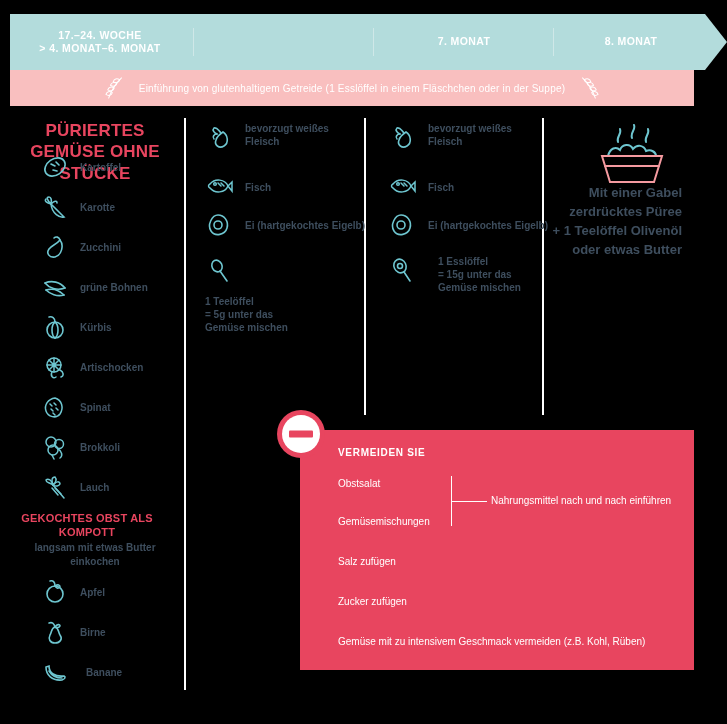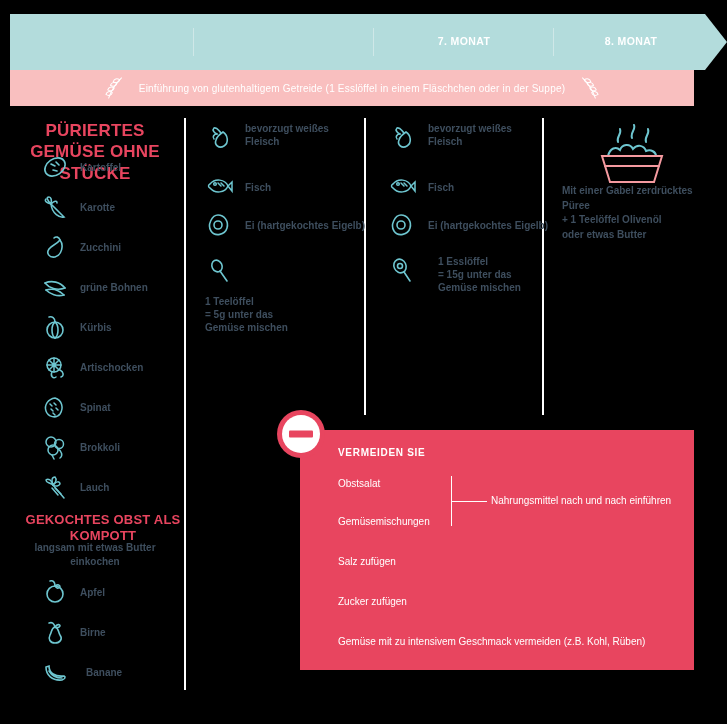--- a/index.html
+++ b/index.html
@@ -27,47 +27,53 @@
   .vdiv{position:absolute;width:2px;background:#ffffff;}
 
   
   .row{position:absolute;display:flex;align-items:center;gap:10px;}
   .row .ico{width:30px;height:30px;flex:0 0 auto;}
   .row .lbl{color:#3e4e5e;font-size:10px;font-weight:bold;line-height:1.3;}
 
   
   #col1-title{position:absolute;left:10px;top:120px;width:170px;text-align:center;
        color:#e8455f;font-size:17px;font-weight:bold;line-height:1.25;letter-spacing:.2px;}
-  #col2-title{position:absolute;left:18px;top:512px;width:170px;text-align:center;
-       color:#e8455f;font-size:13px;font-weight:bold;line-height:1.25;letter-spacing:.2px;}
+  #col2-title{position:absolute;left:2px;top:512px;width:170px;text-align:center;
+       color:#e8455f;font-size:11px;font-weight:bold;line-height:1.25;letter-spacing:.2px;}
   #col2-sub{position:absolute;left:10px;top:541px;width:170px;text-align:center;
        color:#3e4e5e;font-size:10px;font-weight:bold;line-height:1.35;}
 
   
   #bowl-wrap{position:absolute;left:580px;top:124px;width:104px;height:66px;}
-  #col4-text{position:absolute;left:562px;top:184px;width:140px;text-align:left;
-       color:#3e4e5e;font-size:10px;font-weight:bold;line-height:1.45;}
+  #col4-text{position:absolute;left:542px;top:184px;width:140px;text-align:right;
+       color:#3e4e5e;font-size:13px;font-weight:bold;line-height:1.45;}
 
   
   #avoid-panel{position:absolute;left:300px;top:430px;width:394px;height:240px;
        background:#e8455f;}
   #avoid-title{position:absolute;left:338px;top:447px;color:#ffffff;font-size:10px;
        font-weight:bold;letter-spacing:.7px;}
   .avoid-item{position:absolute;left:338px;color:#ffffff;font-size:10px;}
   #stop-icon{position:absolute;left:276px;top:409px;width:50px;height:50px;}
   #conn-v{position:absolute;left:451px;top:476px;width:1px;height:50px;background:#ffffff;}
   #conn-h{position:absolute;left:451px;top:501px;width:36px;height:1px;background:#ffffff;}
   #conn-label{position:absolute;left:491px;top:495px;color:#ffffff;font-size:10px;}
 </style>
 </head>
 <body>
 
 <div id="header-band">
   <div id="header-teal"></div>
 
+  <div class="period" style="left:0px;width:180px;font-size:10.5px;">
+    <div>
+      <span class="l1">17.–24. WOCHE</span>
+      <span class="l2">&gt; 4. MONAT–6. MONAT</span>
+    </div>
+  </div>
   <div class="ptick" style="left:183px;"></div>
 
   <div class="ptick" style="left:363px;"></div>
 
   <div class="period" style="left:366px;width:176px;font-size:10.5px;">
     <div>
         <span class="l1">7. MONAT</span>
       </div>
   </div>
   <div class="ptick" style="left:543px;"></div>

